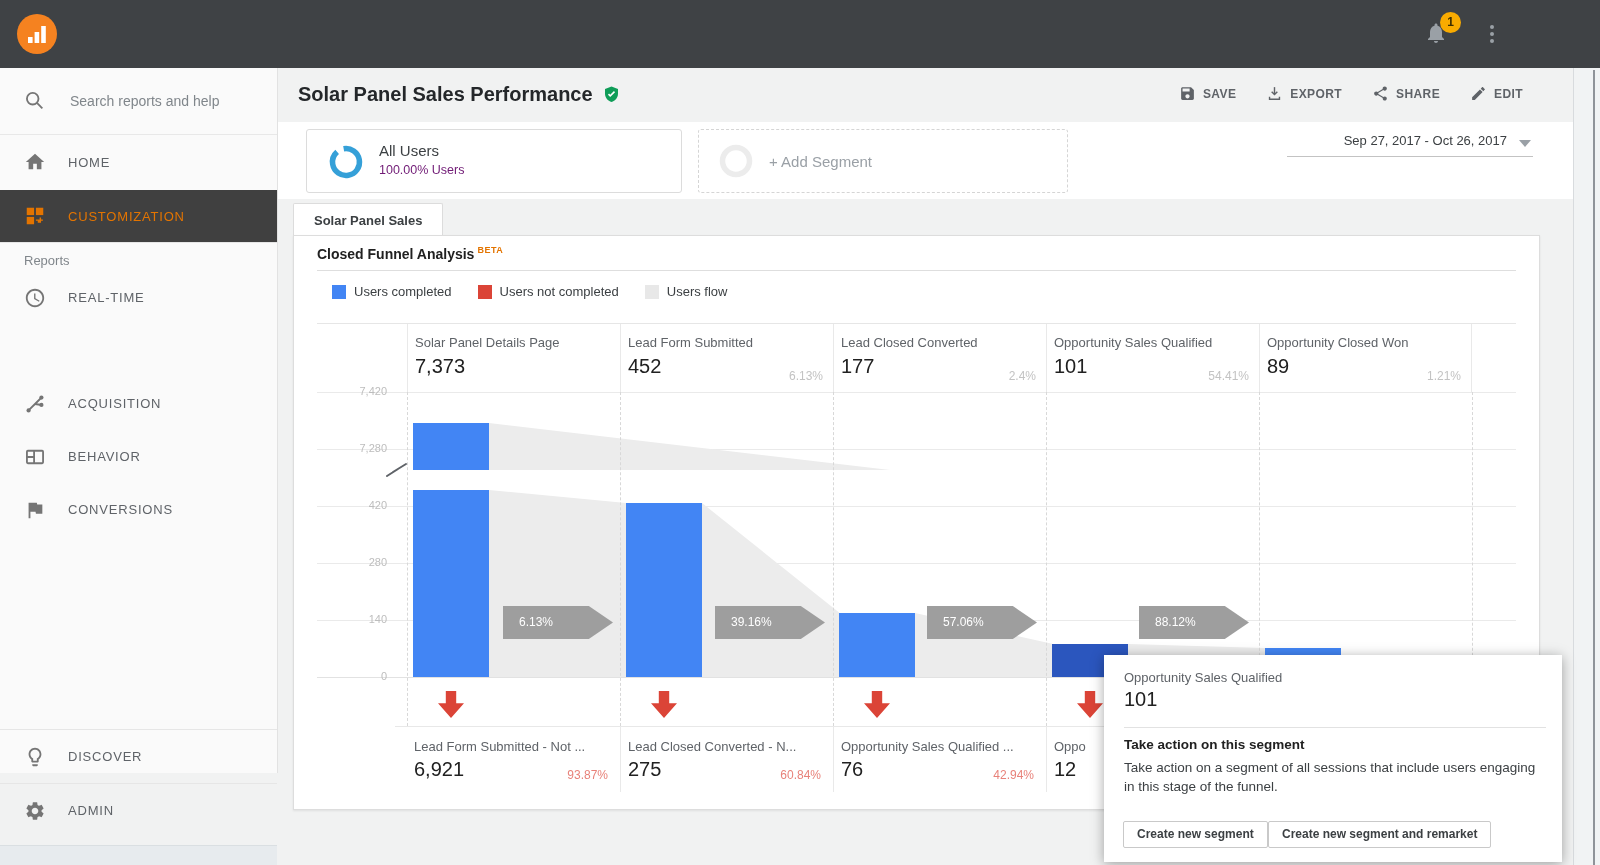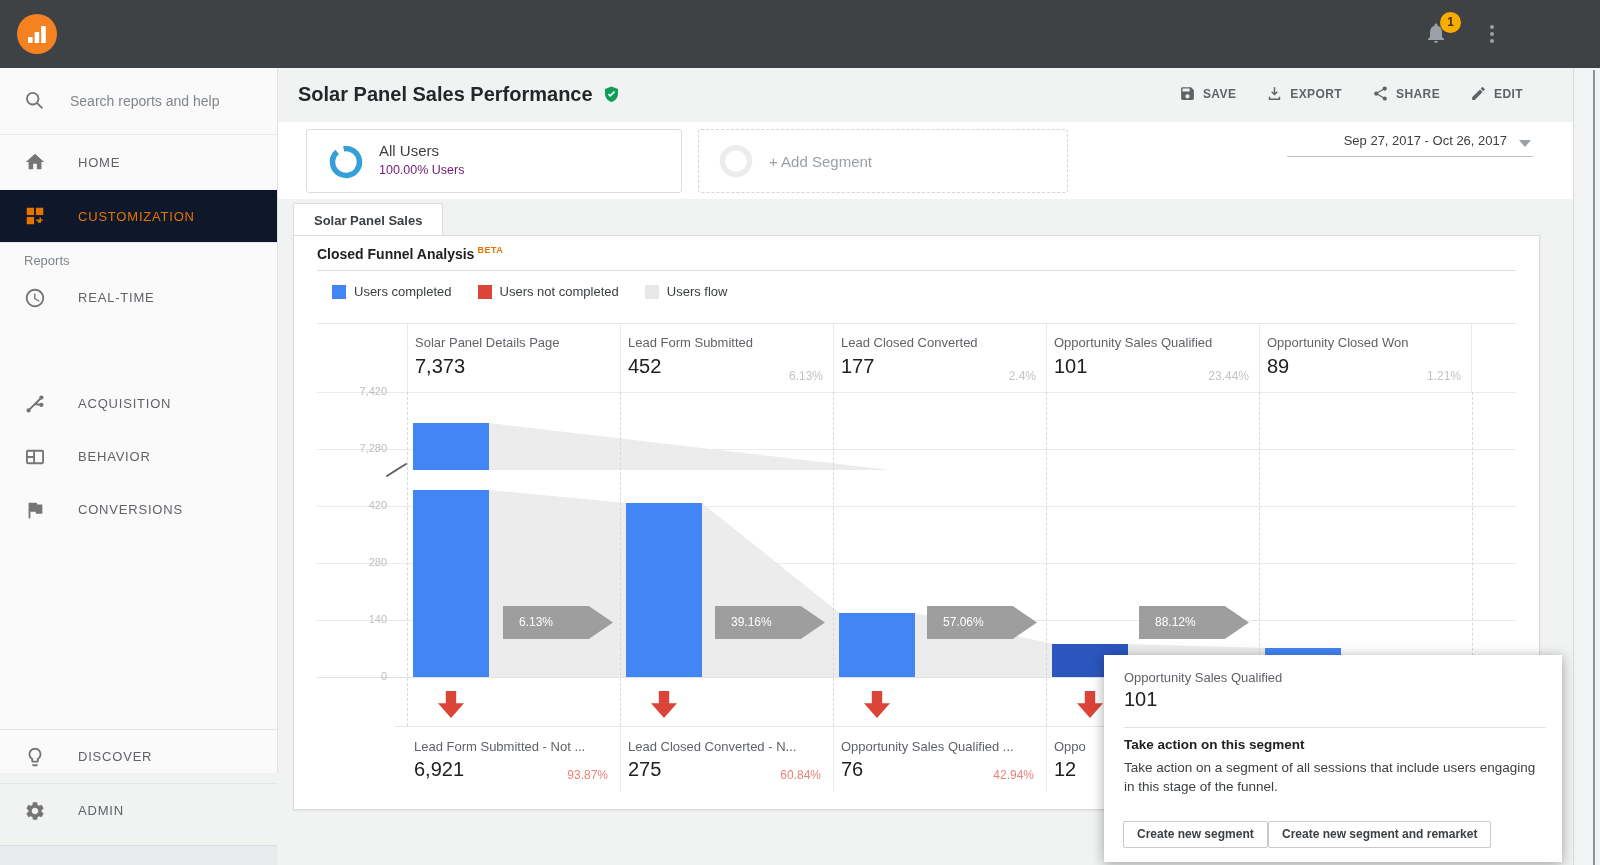--- a/index.html
+++ b/index.html
@@ -10,26 +10,26 @@
   .topbar{left:0;top:0;width:1600px;height:68px;background:#3f4245;}
   .logo{left:17px;top:14px;width:40px;height:40px;border-radius:50%;background:#f58220;display:flex;align-items:center;justify-content:center;cursor:pointer;}
   .badge{left:1440px;top:12px;width:21px;height:21px;border-radius:50%;background:#f9ab00;color:#3d2e00;font-size:12px;font-weight:bold;text-align:center;line-height:21px;z-index:3;}
   .bell{left:1424px;top:21px;z-index:2;}
   .kebab{left:1480px;top:22px;width:24px;height:26px;}
   .kebab i{display:block;width:4px;height:4px;border-radius:50%;background:#9aa0a6;margin:3px auto;}
   
   .sidebar{left:0;top:68px;width:278px;height:705px;background:#fafafa;border-right:1px solid #e2e2e2;box-sizing:border-box;}
   .srow{position:absolute;left:0;width:277px;display:flex;align-items:center;cursor:pointer;}
   .srow .ic{width:24px;margin-left:24px;display:flex;}
-  .srow .lb{margin-left:30px;font-size:13px;letter-spacing:.8px;color:#5f6368;}
+  .srow .lb{margin-left:20px;font-size:13px;letter-spacing:.8px;color:#5f6368;}
   .sdiv{position:absolute;left:0;width:277px;height:1px;background:#e6e6e6;}
   .search-row{top:0;height:66px;border-bottom:1px solid #e8e8e8;}
   .search-row input{border:0;outline:0;background:transparent;font-family:"Liberation Sans",sans-serif;font-size:14px;color:#6b6f73;margin-left:20px;width:180px;}
   .search-row input::placeholder{color:#80868b;}
-  .active-item{background:#0f172a;}
+  .active-item{background:#404040;}
   .active-item .lb{color:#e37400;}
   .sec-label{position:absolute;left:24px;font-size:13px;color:#80868b;}
   .sfoot{position:absolute;left:0;top:777px;width:277px;height:20px;background:#e7ebee;border-top:1px solid #dadfe2;}
   
   .page-title{left:298px;top:83px;font-size:20px;font-weight:bold;color:#24272a;display:flex;align-items:center;gap:9px;}
   .actions{top:85px;right:77px;display:flex;gap:30px;}
   .abtn{display:flex;align-items:center;gap:7px;font-size:12px;font-weight:bold;letter-spacing:.4px;color:#5f6368;cursor:pointer;}
   
   .segband{left:278px;top:122px;width:1295px;height:77px;background:#fff;}
   .segcard{left:306px;top:129px;width:376px;height:64px;background:#fff;border:1px solid #dcdcdc;border-radius:3px;box-sizing:border-box;cursor:pointer;}
@@ -297,21 +297,21 @@
     <div class="h-pct">6.13%</div>
   </div>
   <div class="abs hcell" style="left:833px;">
     <div class="h-title">Lead Closed Converted</div>
     <div class="h-value">177</div>
     <div class="h-pct">2.4%</div>
   </div>
   <div class="abs hcell" style="left:1046px;">
     <div class="h-title">Opportunity Sales Qualified</div>
     <div class="h-value">101</div>
-    <div class="h-pct">23.44%</div>
+    <div class="h-pct">54.41%</div>
   </div>
   <div class="abs hcell last" style="left:1259px;">
     <div class="h-title">Opportunity Closed Won</div>
     <div class="h-value">89</div>
     <div class="h-pct">1.21%</div>
   </div>
 
   <div class="abs grid" style="top:392px;"></div>
   <div class="abs grid" style="top:449px;"></div>
   <div class="abs grid" style="top:506px;"></div>

